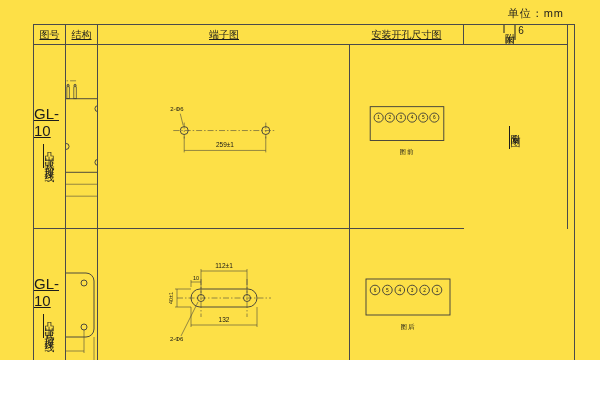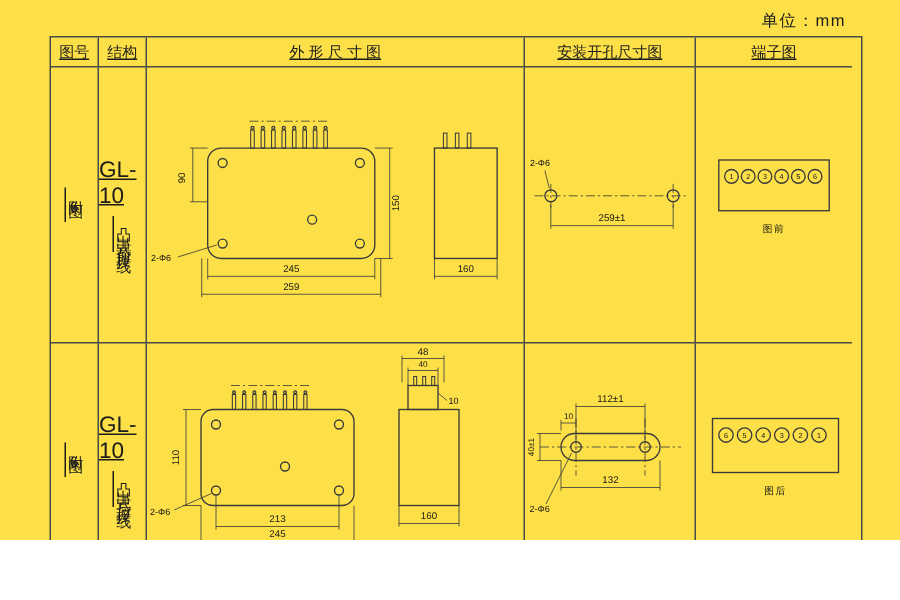--- a/index.html
+++ b/index.html
@@ -26,23 +26,22 @@
 </head>
 <body>
 
 <div class="page">
   <div class="unit">单位：mm</div>
 
   <div class="table">
 
     <div class="cell hcell">图号</div>
     <div class="cell hcell">结构</div>
-    <div class="cell hcell">外 形 尺 寸 图</div>
+    <div class="cell hcell cr">端子图</div>
     <div class="cell hcell">安装开孔尺寸图</div>
-    <div class="cell hcell cr">端子图</div>
 
     <div class="cell">
       <div class="vert">附图6</div>
     </div>
 
     <div class="cell">
       <div class="model">GL-10</div>
       <div class="vert">凸出式前接线</div>
     </div>
 

